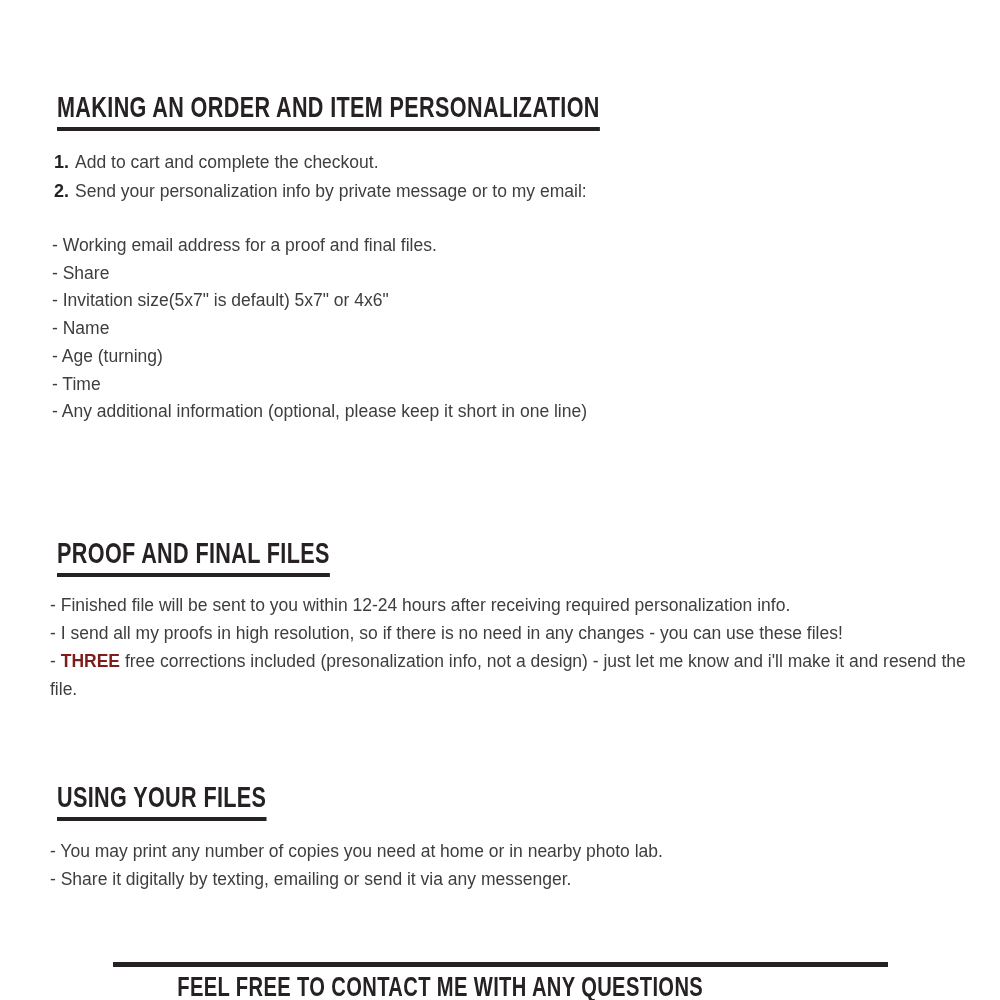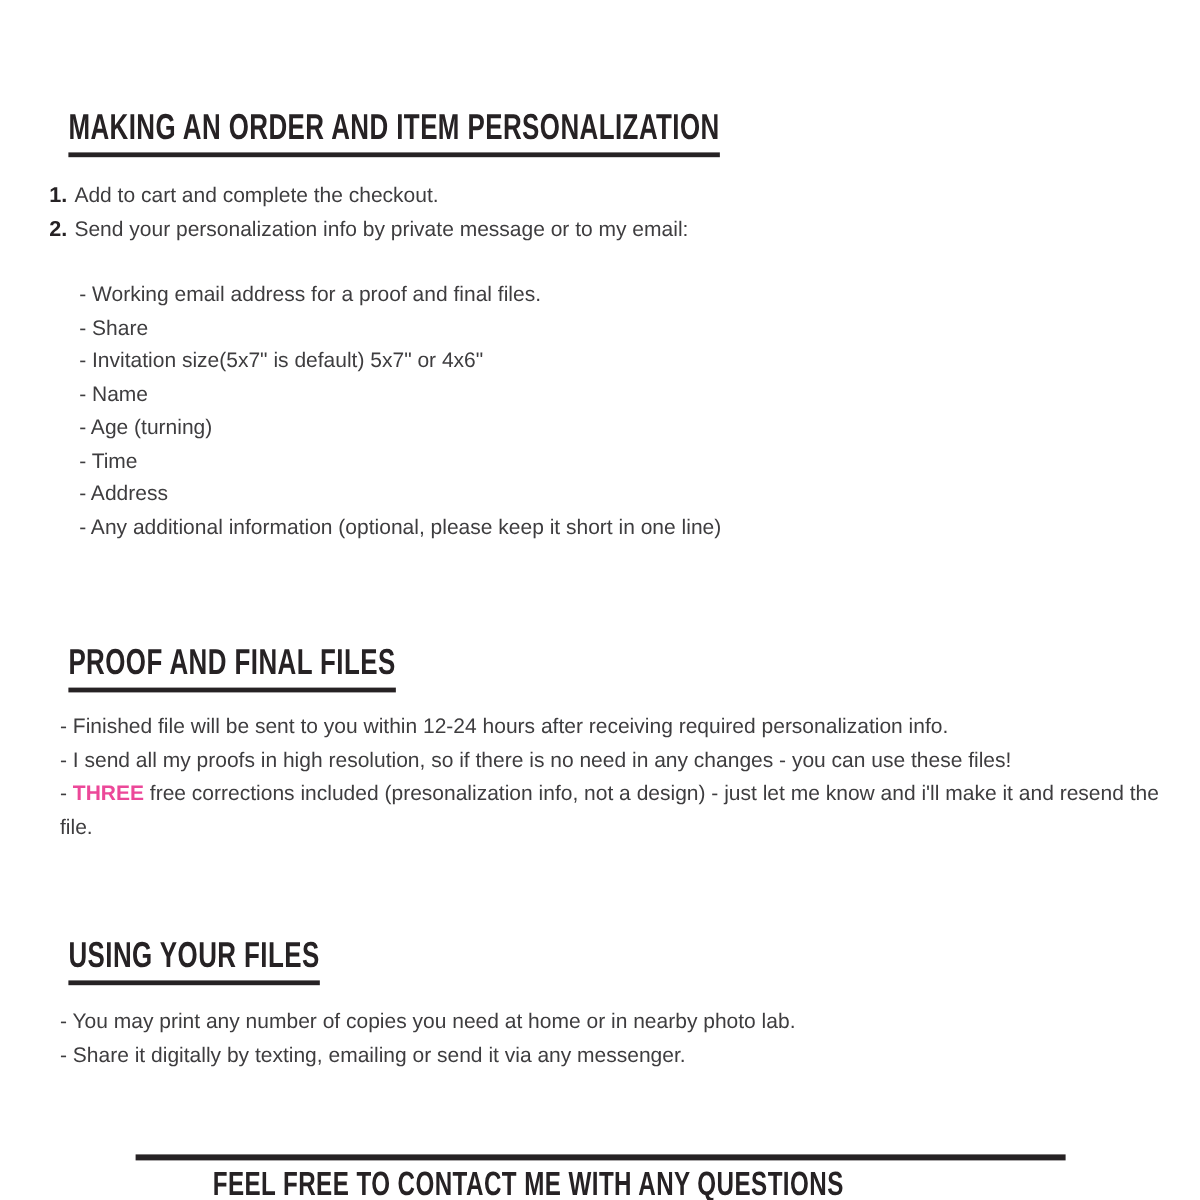--- a/index.html
+++ b/index.html
@@ -30,34 +30,34 @@
   .h-making{left:57px;top:52px;}
   .h-proof{left:57px;top:498px;}
   .h-using{left:57px;top:742px;}
 
   .body-text{
     position:absolute;
     color:var(--body_text,#3e3d3f);
     font-size:17.5px;
     font-weight:400;
   }
-  .numbered{left:41px;top:108px;line-height:28.5px;}
+  .numbered{left:54px;top:108px;line-height:28.5px;}
   .num{
     display:inline-block;
     min-width:15px;
     margin-right:6px;
     font-weight:bold;
     color:var(--heading,#262224);
     font-size:18px;
   }
-  .dash-list{left:66px;top:192px;line-height:27.7px;}
+  .dash-list{left:52px;top:192px;line-height:27.7px;}
   .s2-lines{left:50px;top:551px;width:941px;line-height:28px;}
   .s3-lines{left:50px;top:797px;width:941px;line-height:28px;}
   .para{margin:0;}
-  .em{font-weight:bold;color:#ec4899;}
+  .em{font-weight:bold;color:#7f1d1d;}
 
   .footer-rule{
     position:absolute;
     left:113px;top:922px;
     width:775px;height:5px;
     background:var(--rule,#262224);
   }
   .footer-text-wrap{
     position:absolute;
     left:0;top:931px;width:880px;
@@ -92,21 +92,20 @@
     </div>
   </div>
 
   <div class="body-text dash-list">
     <div>- Working email address for a proof and final files.</div>
     <div>- Share</div>
     <div>- Invitation size(5x7" is default) 5x7" or 4x6"</div>
     <div>- Name</div>
     <div>- Age (turning)</div>
     <div>- Time</div>
-    <div>- Address</div>
     <div>- Any additional information (optional, please keep it short in one line)</div>
   </div>
 
   <h2 class="heading h-proof">PROOF AND FINAL FILES</h2>
 
   <div class="body-text s2-lines">
     <div>- Finished file will be sent to you within 12-24 hours after receiving required personalization info.</div>
     <div>- I send all my proofs in high resolution, so if there is no need in any changes - you can use these files!</div>
     <p class="para"><span>- </span><span class="em">THREE</span><span> free corrections included (presonalization info, not a design) - just let me know and i'll make it and resend the file.</span></p>
   </div>

